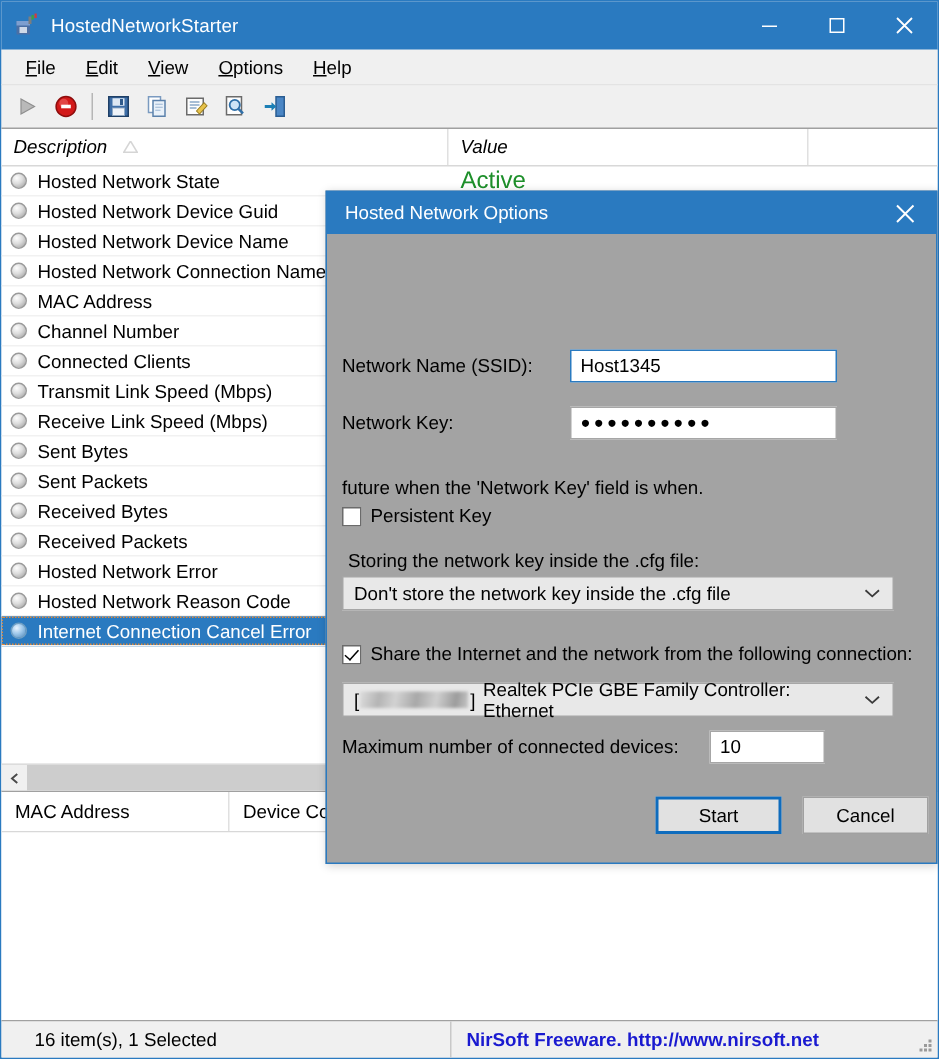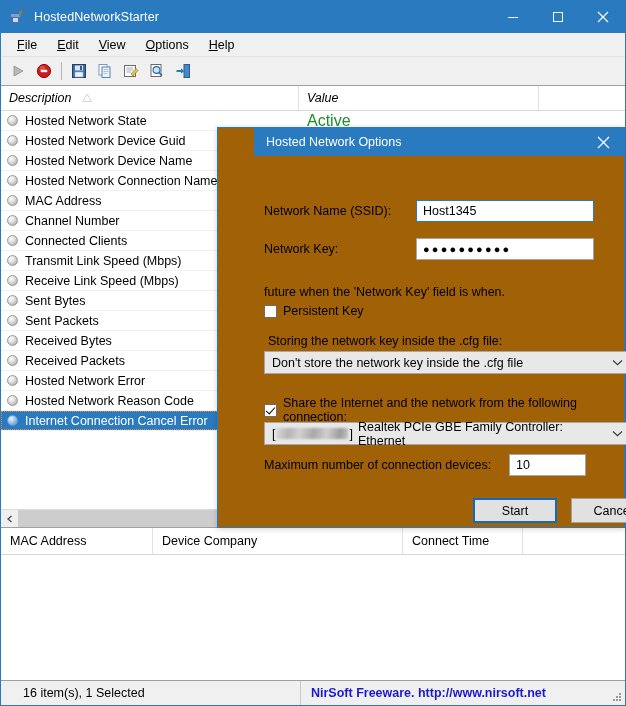--- a/index.html
+++ b/index.html
@@ -280,29 +280,28 @@
     bottom: 2px;
     width: 12px; height: 12px;
   }
 
   
   .dialog {
     position: absolute;
     left: 216px;
     top: 126px;
     width: 408px;
-    height: 401px;
-    box-sizing: border-box;
-    background: #a16207;
+    height: 449px;
+    box-sizing: border-box;
+    background: #a3a3a3;
     border: 1px solid #2a7ac0;
     z-index: 50;
     box-shadow: 0 1px 6px rgba(0,0,0,0.18);
     display: flex;
     flex-direction: column;
-    padding-left: 36px;
   }
   .dlg-title {
     height: 28px;
     background: #2a7ac0;
     display: flex;
     align-items: center;
     flex: 0 0 auto;
   }
   .dlg-title-text {
     color: #fff;
@@ -312,20 +311,21 @@
   .dlg-close {
     margin-left: auto;
     width: 42px; height: 28px;
     display: flex; align-items: center; justify-content: center;
     color: #fff;
   }
   .dlg-body {
     flex: 1;
     position: relative;
     padding: 0;
+    margin-top: 33px;
   }
   .fld-row {
     display: flex;
     align-items: center;
     position: absolute;
     left: 10px;
     right: 10px;
   }
   .fld-label {
     font-size: 12.5px;
@@ -751,21 +751,21 @@
         </span>
         <span>Realtek PCIe GBE Family Controller: Ethernet</span>
         <span class="caret">
           <svg width="11" height="7" viewBox="0 0 11 7">
               <path d="M1 1.5 L5.5 5.6 L10 1.5" fill="none" stroke="#3a3a3a" stroke-width="1.2"></path>
             </svg>
         </span>
       </div>
 
       <div class="fld-row" style="top:302px;">
-        <div class="fld-label">Maximum number of connection devices:</div>
+        <div class="fld-label">Maximum number of connected devices:</div>
         <div class="textbox" style="width:77px; position:absolute; left:245px;">10</div>
       </div>
 
       <div class="dlg-btn default" style="top:342px; left:219px; width:84px;">Start</div>
       <div class="dlg-btn" style="top:342px; left:317px; width:84px;">Cancel</div>
     </div>
   </div>
 
 </div>
 

